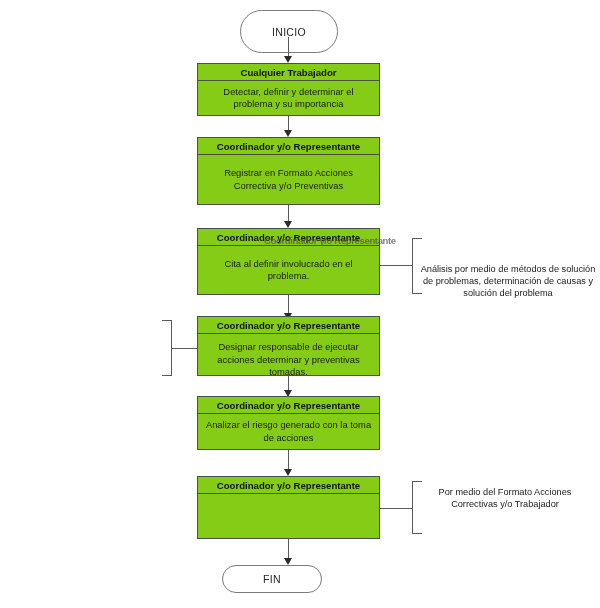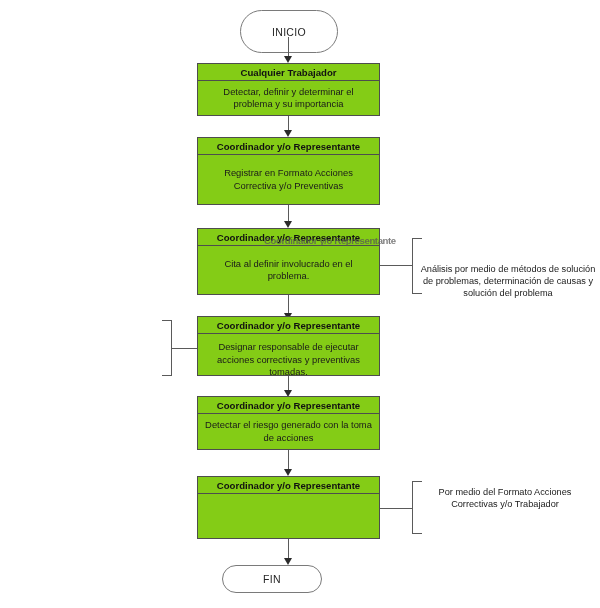--- a/index.html
+++ b/index.html
@@ -175,34 +175,34 @@
   <div class="bracket-left" style="left:412px; top:238px; width:10px; height:56px;"></div>
   <div class="note-text" style="left:416px; top:243px; width:184px;margin-top:20px;">Análisis por medio de métodos de solución de problemas, determinación de causas y solución del problema</div>
 
   <div class="vline" style="left:288px; top:295px; height:19px;"></div>
   <div class="arrow-down" style="left:284px; top:313px;"></div>
 
   <div class="proc" style="left:197px; top:316px; width:183px; height:60px;">
     <div class="proc-head">
       <span>Coordinador y/o Representante</span>
     </div>
-    <div class="proc-body top-align">Designar responsable de ejecutar acciones correctivas y preventivas tomadas.</div>
+    <div class="proc-body top-align">Designar responsable de ejecutar acciones determinar y preventivas tomadas.</div>
   </div>
 
   <div class="bracket-right" style="left:162px; top:320px; width:10px; height:56px;"></div>
   <div class="hline" style="left:172px; top:348px; width:25px;"></div>
 
   <div class="vline" style="left:288px; top:376px; height:15px;"></div>
   <div class="arrow-down" style="left:284px; top:390px;"></div>
 
   <div class="proc" style="left:197px; top:396px; width:183px; height:54px;">
     <div class="proc-head">
       <span>Coordinador y/o Representante</span>
     </div>
-    <div class="proc-body">Detectar el riesgo generado con la toma de acciones</div>
+    <div class="proc-body">Analizar el riesgo generado con la toma de acciones</div>
   </div>
 
   <div class="vline" style="left:288px; top:450px; height:20px;"></div>
   <div class="arrow-down" style="left:284px; top:469px;"></div>
 
   <div class="proc" style="left:197px; top:476px; width:183px; height:63px;">
     <div class="proc-head">
       <span>Coordinador y/o Representante</span>
     </div>
   </div>

